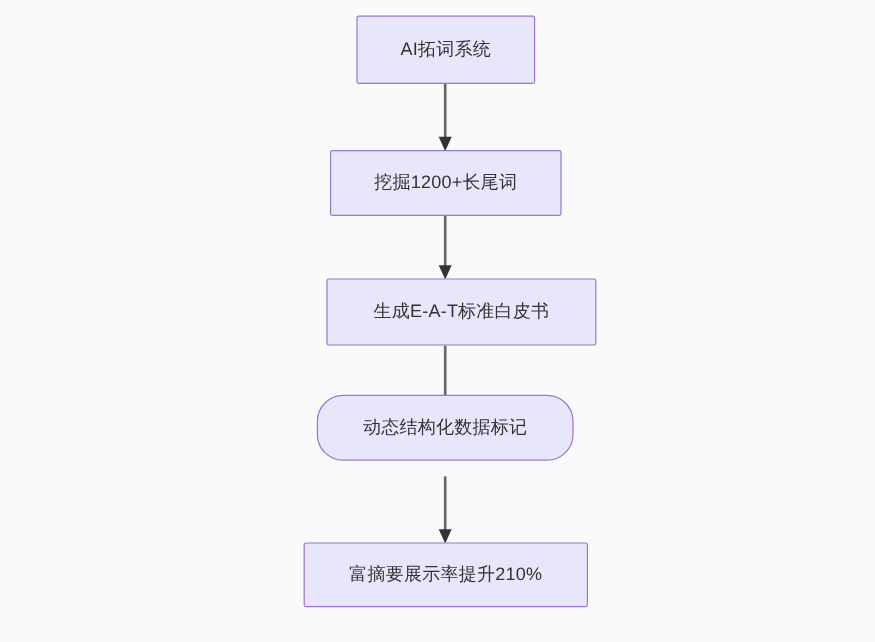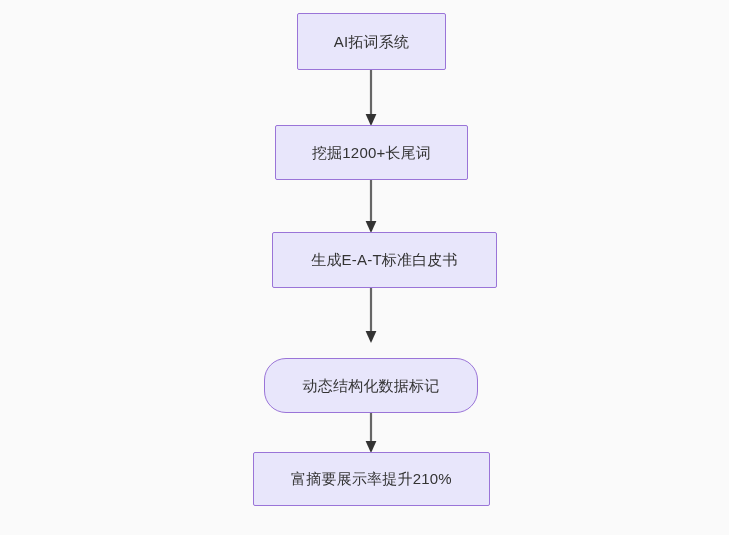--- a/index.html
+++ b/index.html
@@ -81,21 +81,21 @@
   </div>
 
   <div class="node" style="left:275px; top:125px; width:193px; height:55px;">
     <span>挖掘1200+长尾词</span>
   </div>
 
   <div class="node" style="left:259px; top:232px; width:225px; height:56px;margin-left:13px;">
     <span>生成E-A-T标准白皮书</span>
   </div>
 
-  <div class="node" style="left:264px; top:358px; width:214px; height:55px;border-radius:22px;">
+  <div class="node" style="left:264px; top:329px; width:214px; height:55px;border-radius:22px;">
     <span>动态结构化数据标记</span>
   </div>
 
   <div class="node" style="left:253px; top:452px; width:237px; height:54px;justify-content:center;">
     <span>富摘要展示率提升210%</span>
   </div>
 
 </div>
 
 </body></html>

